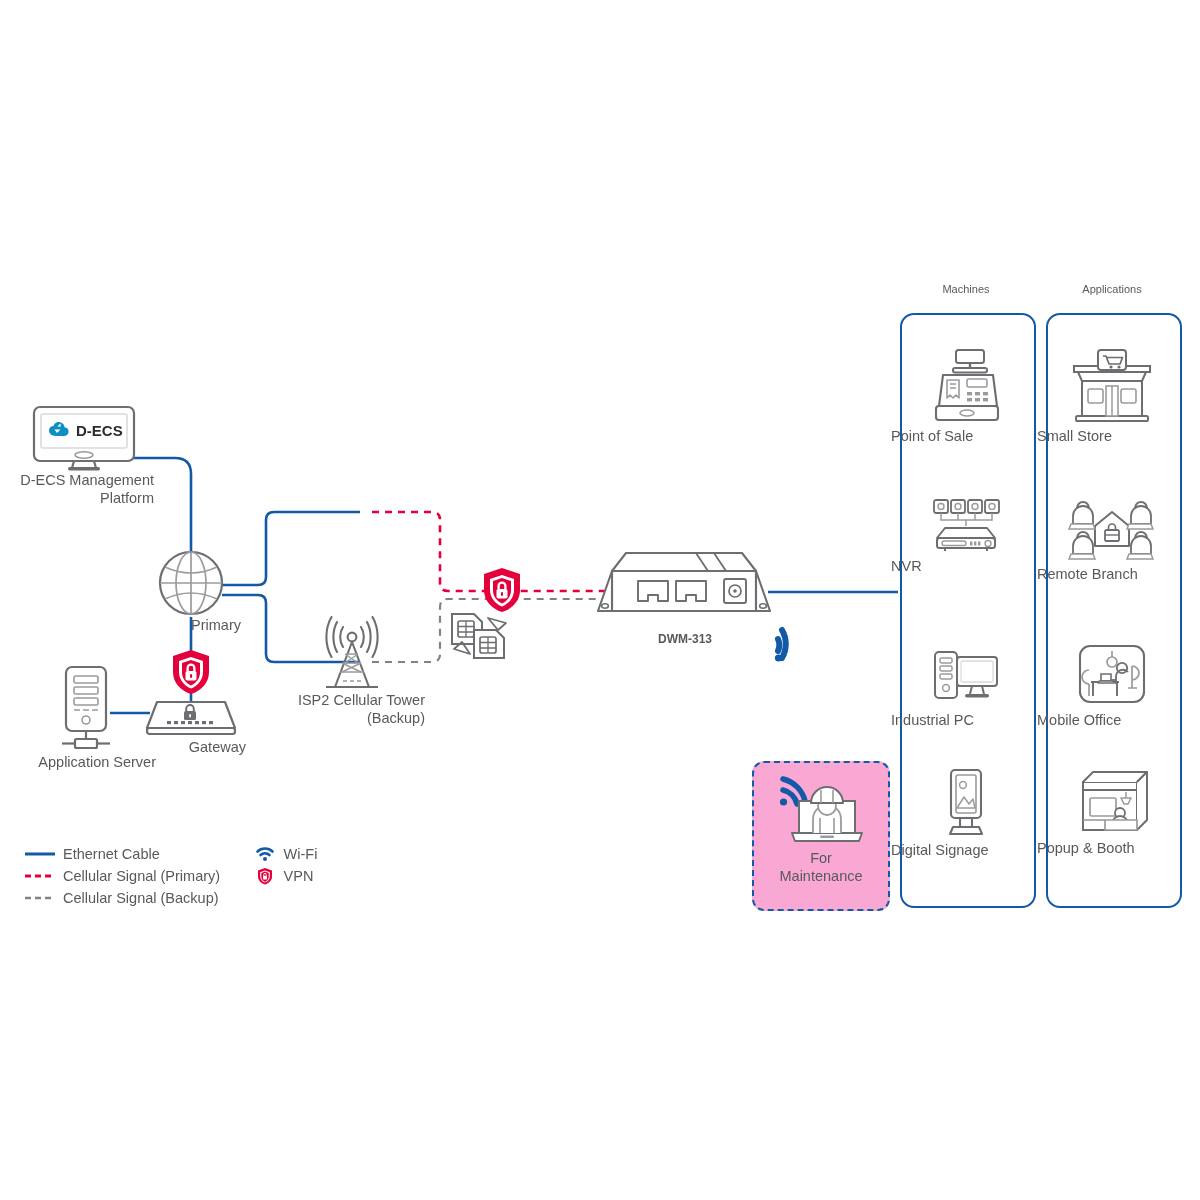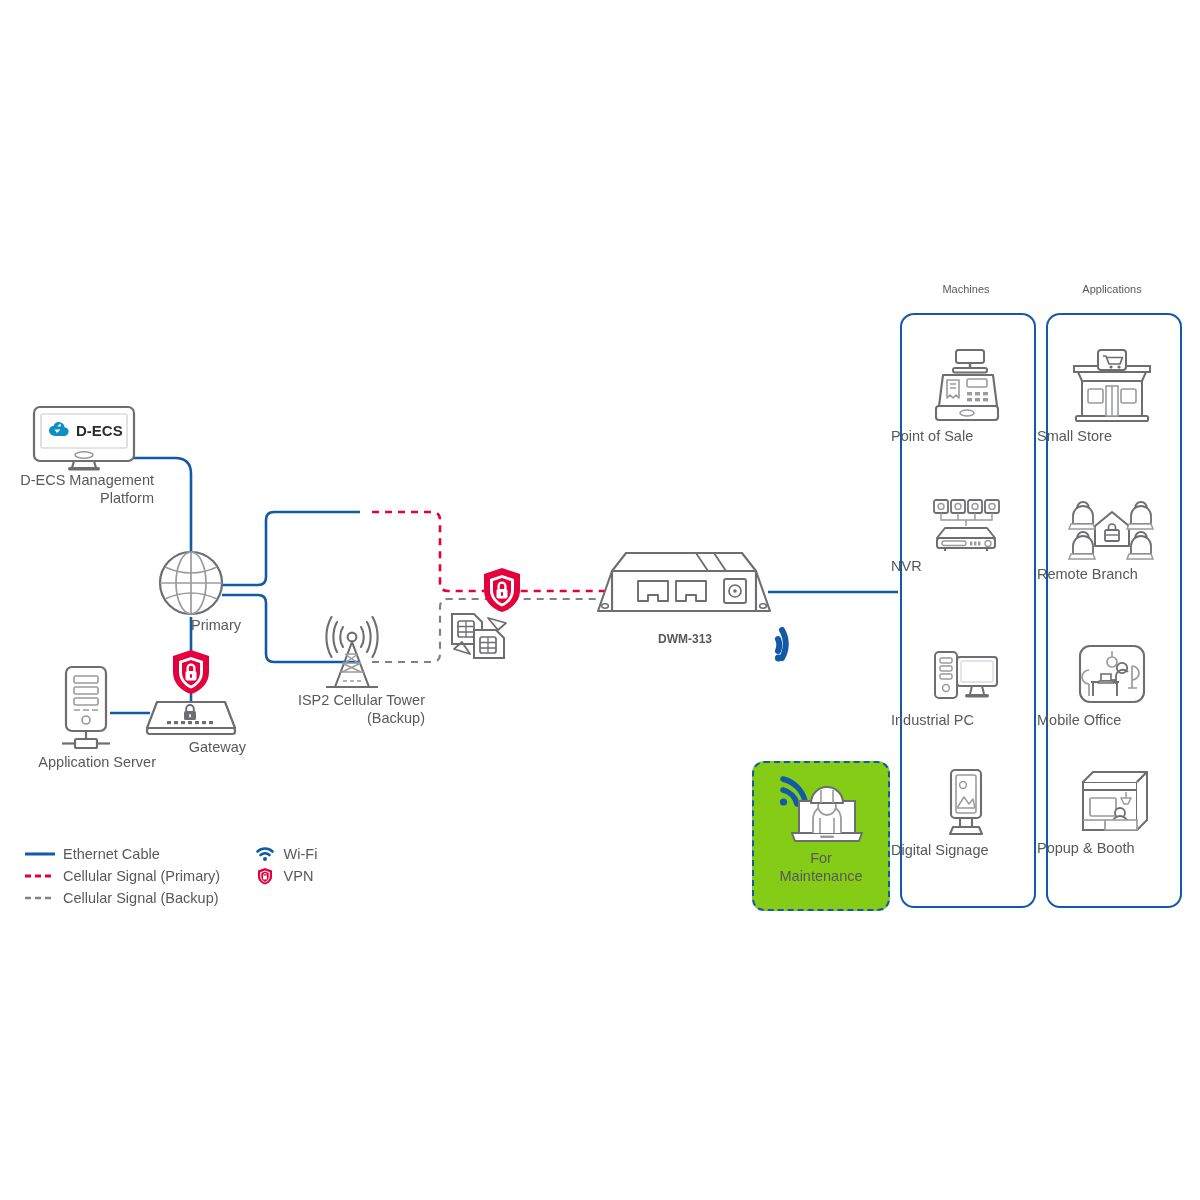--- a/index.html
+++ b/index.html
@@ -9,21 +9,21 @@
 
   .node{position:absolute;text-align:right;}
   .node .cap{font-size:14.5px;line-height:18px;color:#58595b;white-space:pre-line;}
   .ico{display:block;margin:0 auto;}
 
   .colhead{position:absolute;font-size:11px;color:#58595b;text-align:center;width:150px;}
   .card{position:absolute;border:2px solid #1259a8;border-radius:14px;background:#fff;}
   .cell{position:absolute;width:150px;text-align:left;}
   .cell .lab{font-size:14.5px;color:#58595b;margin-top:4px;display:block;}
 
-  .maint{position:absolute;border:2px dashed #1259a8;border-radius:12px;background:#84cc16;text-align:center;}
+  .maint{position:absolute;border:2px dashed #1259a8;border-radius:12px;background:#f9a8d4;text-align:center;}
   .maint .lab{font-size:14.5px;line-height:18px;color:#58595b;display:block;white-space:pre-line;}
 
   .legend{position:absolute;font-size:14.5px;color:#58595b;}
   .lrow{display:flex;align-items:center;height:22px;}
   .lrow .swatch{width:32px;height:14px;margin-right:7px;flex:0 0 32px;}
   .lrow .gswatch{width:24px;height:18px;margin-right:7px;flex:0 0 24px;display:flex;align-items:center;justify-content:center;}
   .devlabel{position:absolute;font-size:12px;font-weight:bold;color:#58595b;text-align:center;}
 </style>
 </head>
 <body>

